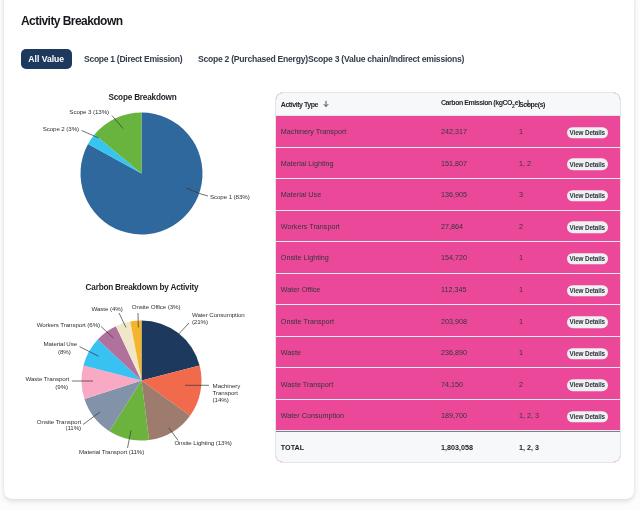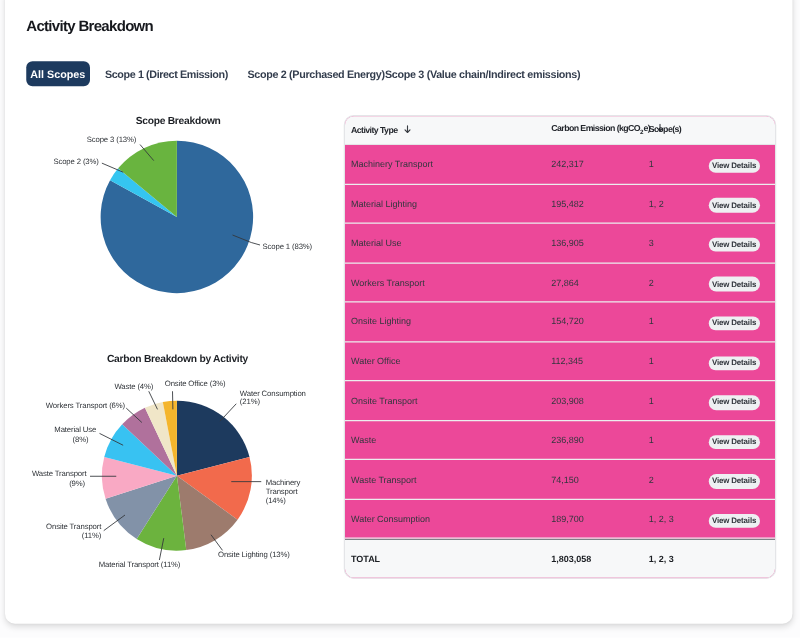--- a/index.html
+++ b/index.html
@@ -25,21 +25,21 @@
 .thead .c1,.thead .c2,.thead .c3{font-weight:700;color:#24272d;font-size:7px;letter-spacing:-0.45px;}
 .trow .c1,.trow .c2,.trow .c3{font-weight:700;color:#1a1d22;}
 .vd{position:absolute;right:12.5px;top:calc(50% + 1.5px);transform:translateY(-50%);width:40.5px;height:11.5px;background:#eef0f2;border-radius:6px;font-size:6.3px;font-weight:600;color:#2f333a;letter-spacing:-0.1px;display:flex;align-items:center;justify-content:center;}
 sub{font-size:5px;letter-spacing:0;}
 .arr{display:inline-block;width:6px;height:7px;margin-left:4.5px;vertical-align:-1px;letter-spacing:0;}
 </style>
 </head>
 <body>
 <div class="card"></div>
 <div class="title">Activity Breakdown</div>
-<div class="tab-active">All Scopes</div>
+<div class="tab-active">All Value</div>
 <div class="tab t1">Scope 1 (Direct Emission)</div>
 <div class="tab t2">Scope 2 (Purchased Energy)</div>
 <div class="tab t3">Scope 3 (Value chain/Indirect emissions)</div>
 
 <svg class="charts" viewBox="0 0 640 510" fill="none">
 
 <text x="142.5" y="99.6" text-anchor="middle" font-size="8.2" font-weight="bold" letter-spacing="-0.2" fill="#1d2025">Scope Breakdown</text>
 <path d="M141.5,173.5 L141.50,112.50 A61,61 0 1 1 88.05,144.11 Z" fill="#2f689c"></path>
 <path d="M141.5,173.5 L88.05,144.11 A61,61 0 0 1 94.50,134.62 Z" fill="#35c5f0"></path>
 <path d="M141.5,173.5 L94.50,134.62 A61,61 0 0 1 141.50,112.50 Z" fill="#69b43f"></path>
@@ -108,21 +108,21 @@
     <span class="c3">Scope(s)</span>
   </div>
   <div class="row">
       <span class="c1">Machinery Transport</span>
       <span class="c2">242,317</span>
       <span class="c3">1</span>
       <span class="vd">View Details</span>
     </div>
   <div class="row">
       <span class="c1">Material Lighting</span>
-      <span class="c2">195,482</span>
+      <span class="c2">151,807</span>
       <span class="c3">1, 2</span>
       <span class="vd">View Details</span>
     </div>
   <div class="row">
       <span class="c1">Material Use</span>
       <span class="c2">136,905</span>
       <span class="c3">3</span>
       <span class="vd">View Details</span>
     </div>
   <div class="row">

